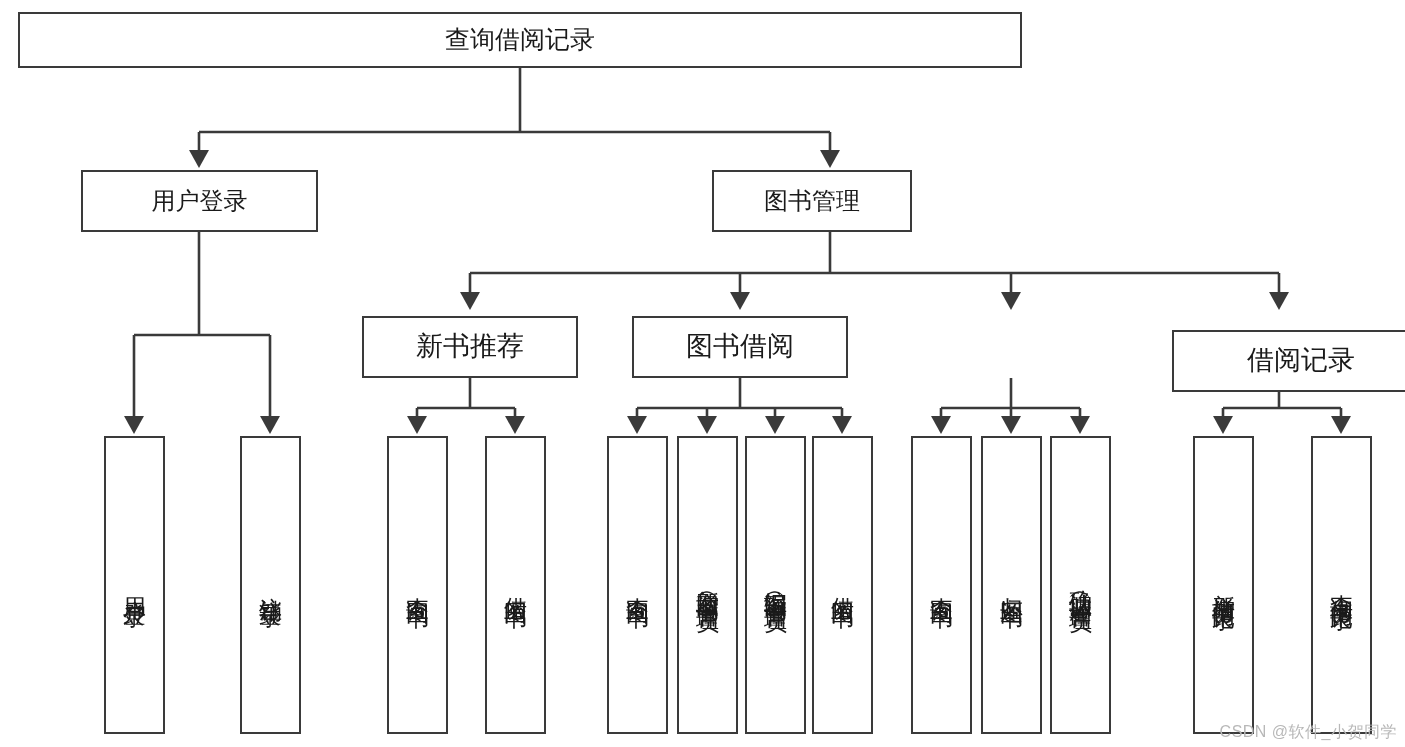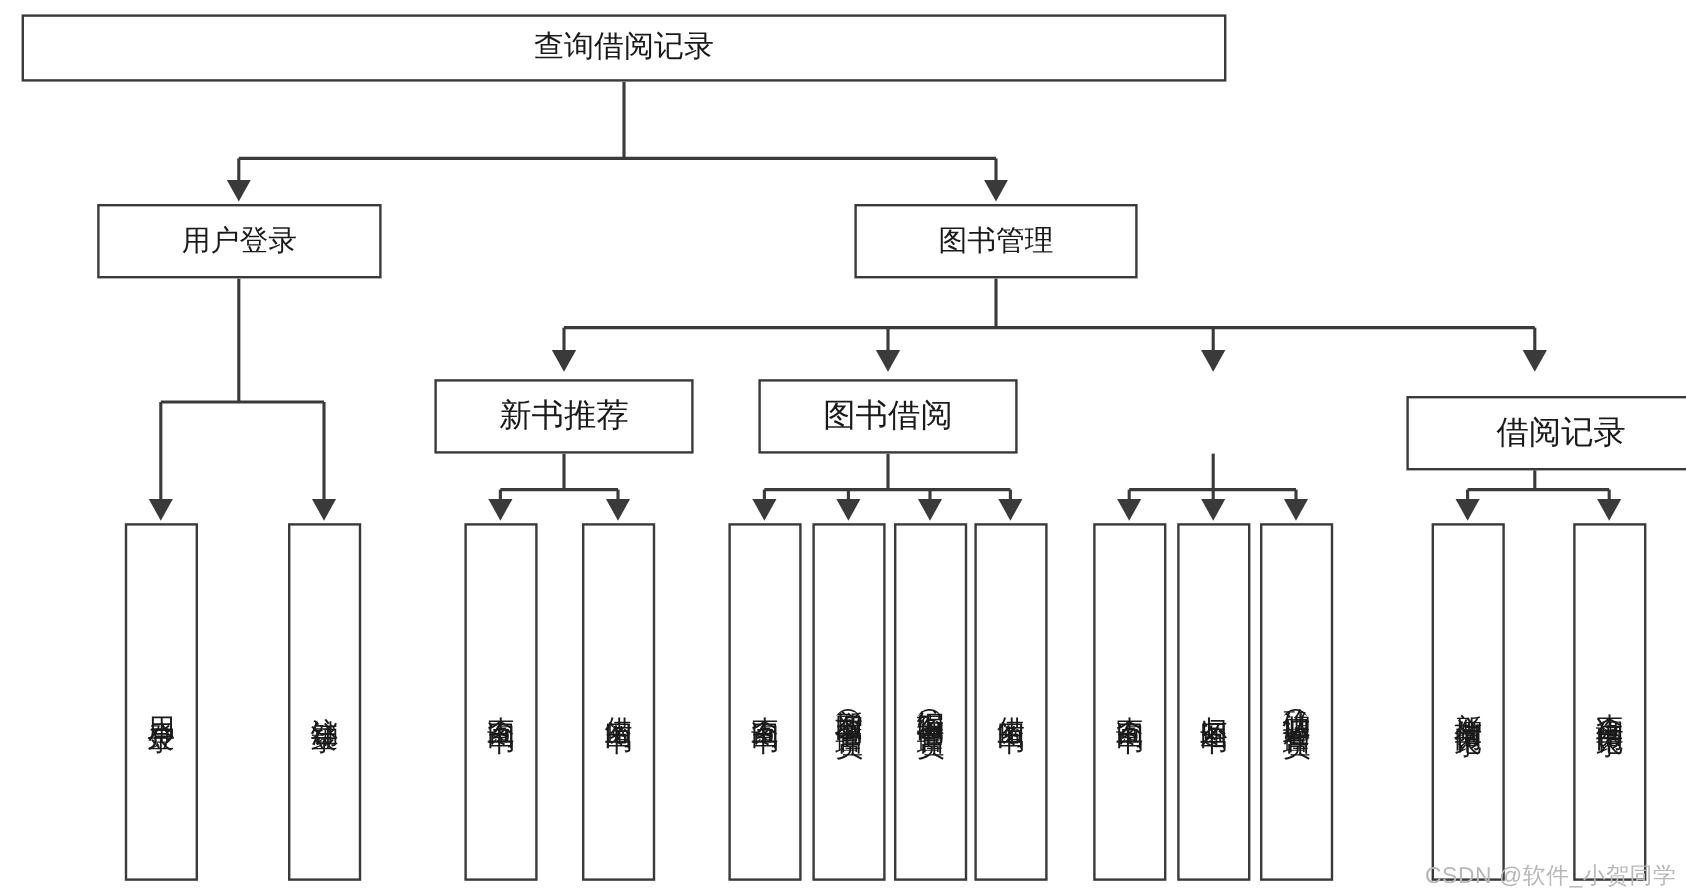--- a/index.html
+++ b/index.html
@@ -46,21 +46,21 @@
     writing-mode:vertical-rl;
     text-orientation:upright;
     letter-spacing:3px;
     line-height:1;
     white-space:nowrap;
   }
   .watermark{
     position:absolute;
     right:8px;
     bottom:4px;
-    font-size:19px;
+    font-size:16px;
     color:#b8b8b8;
     letter-spacing:0.5px;
     white-space:nowrap;
     user-select:none;
   }
 </style>
 </head>
 <body>
 
 <div id="diagram-root">
@@ -115,21 +115,21 @@
     </g>
   </svg>
 
   <div class="node node-root" style="left:18px;top:12px;width:1004px;height:56px;">
     <span class="label">查询借阅记录</span>
   </div>
 
   <div class="node node-l2" style="left:81px;top:170px;width:237px;height:62px;">
     <span class="label">用户登录</span>
   </div>
-  <div class="node node-l2" style="left:712px;top:170px;width:236px;height:62px;">
+  <div class="node node-l2" style="left:712px;top:170px;width:200px;height:62px;">
     <span class="label">图书管理</span>
   </div>
 
   <div class="node node-l3" style="left:362px;top:316px;width:216px;height:62px;">
     <span class="label">新书推荐</span>
   </div>
   <div class="node node-l3" style="left:632px;top:316px;width:216px;height:62px;">
     <span class="label">图书借阅</span>
   </div>
   <div class="node node-l3" style="left:1172px;top:316px;width:258px;height:62px;margin-top:14px;">

